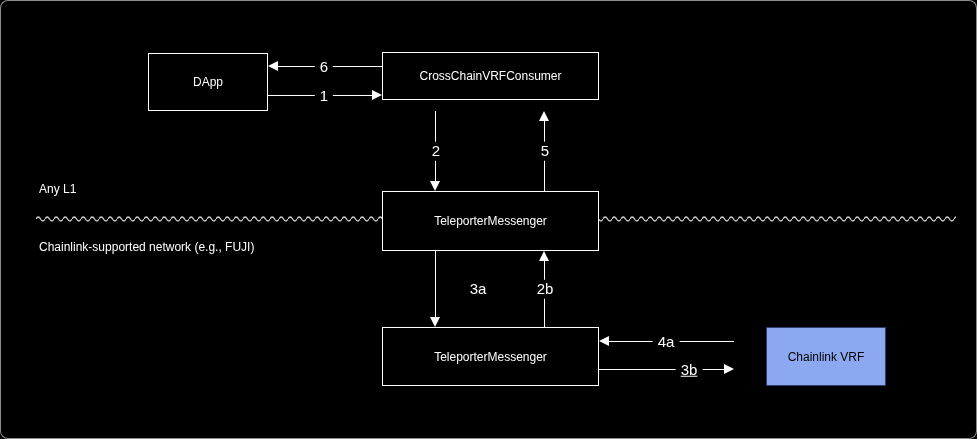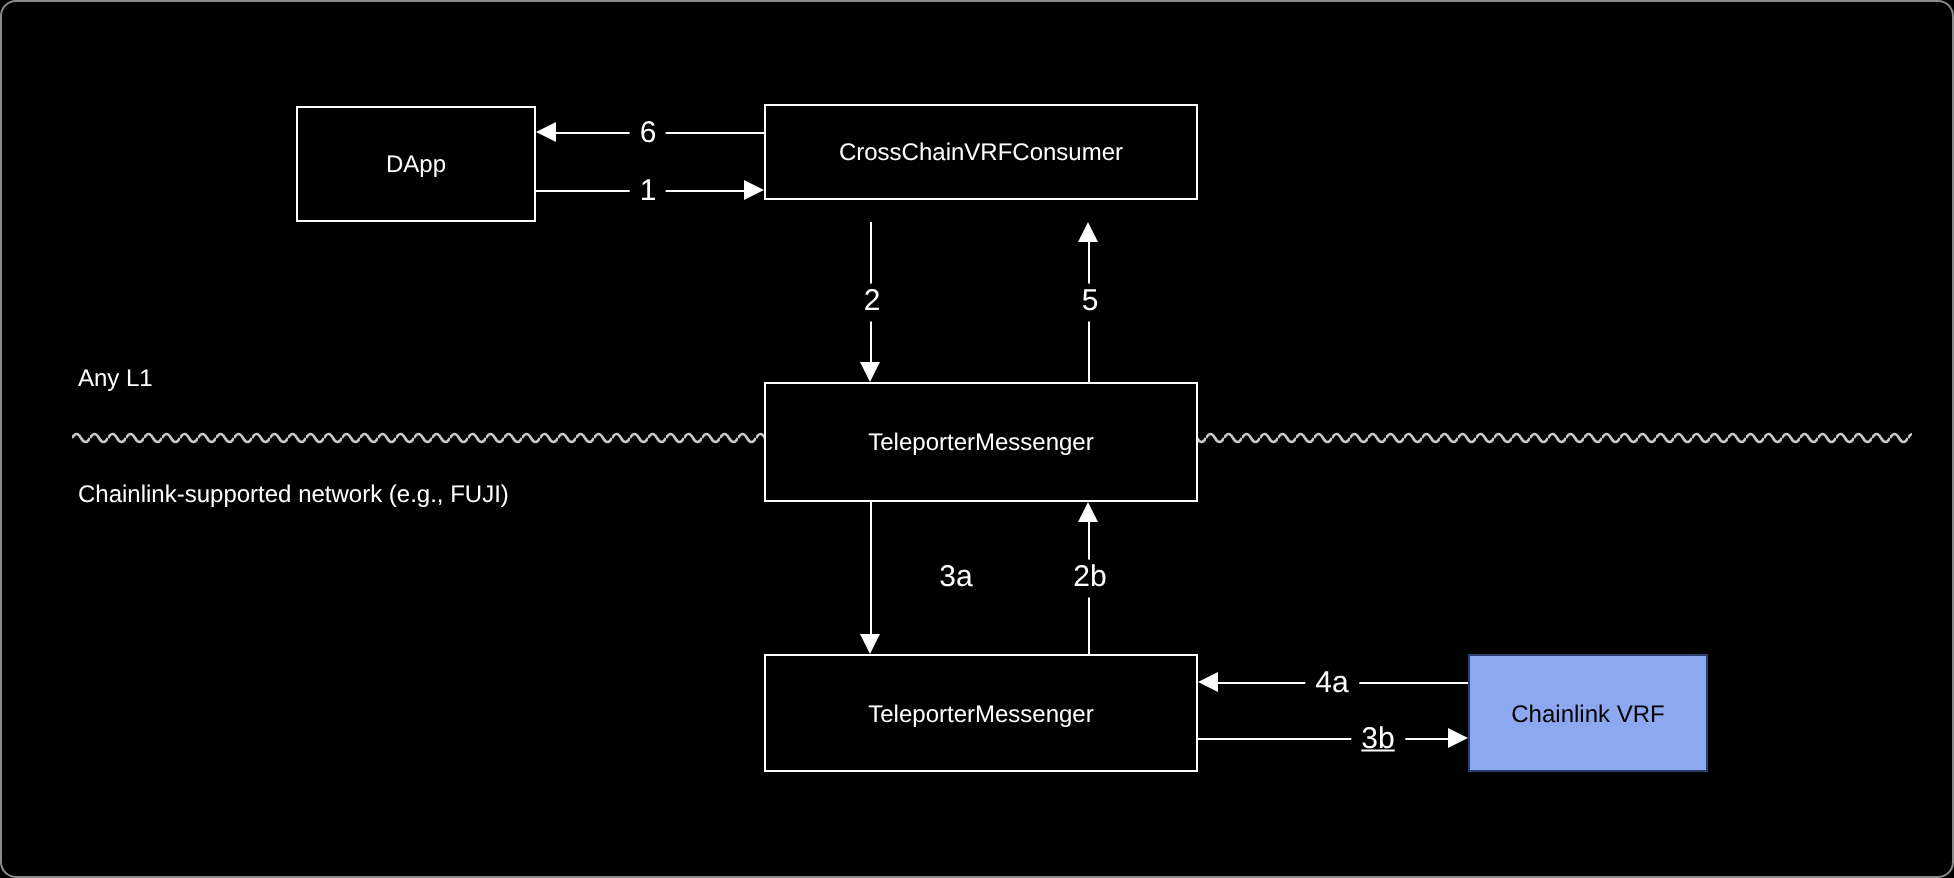--- a/index.html
+++ b/index.html
@@ -24,20 +24,21 @@
     align-items: center;
     justify-content: center;
     text-align: center;
     font-size: 12px;
     z-index: 2;
   }
   .box.blue {
     background: #8CA8F0;
     color: #000000;
     border-color: #2C3E6B;
+    margin-left: 32px;
   }
   .hline { position: absolute; height: 1px; background: #ffffff; z-index: 1; }
   .vline { position: absolute; width: 1px; background: #ffffff; z-index: 1; }
   .ah { position: absolute; width: 0; height: 0; z-index: 1; }
   .ah.left  { border-top: 5px solid transparent; border-bottom: 5px solid transparent; border-right: 10px solid #ffffff; }
   .ah.right { border-top: 5px solid transparent; border-bottom: 5px solid transparent; border-left: 10px solid #ffffff; }
   .ah.down  { border-left: 5px solid transparent; border-right: 5px solid transparent; border-top: 10px solid #ffffff; }
   .ah.up    { border-left: 5px solid transparent; border-right: 5px solid transparent; border-bottom: 10px solid #ffffff; }
   .elabel {
     position: absolute;

